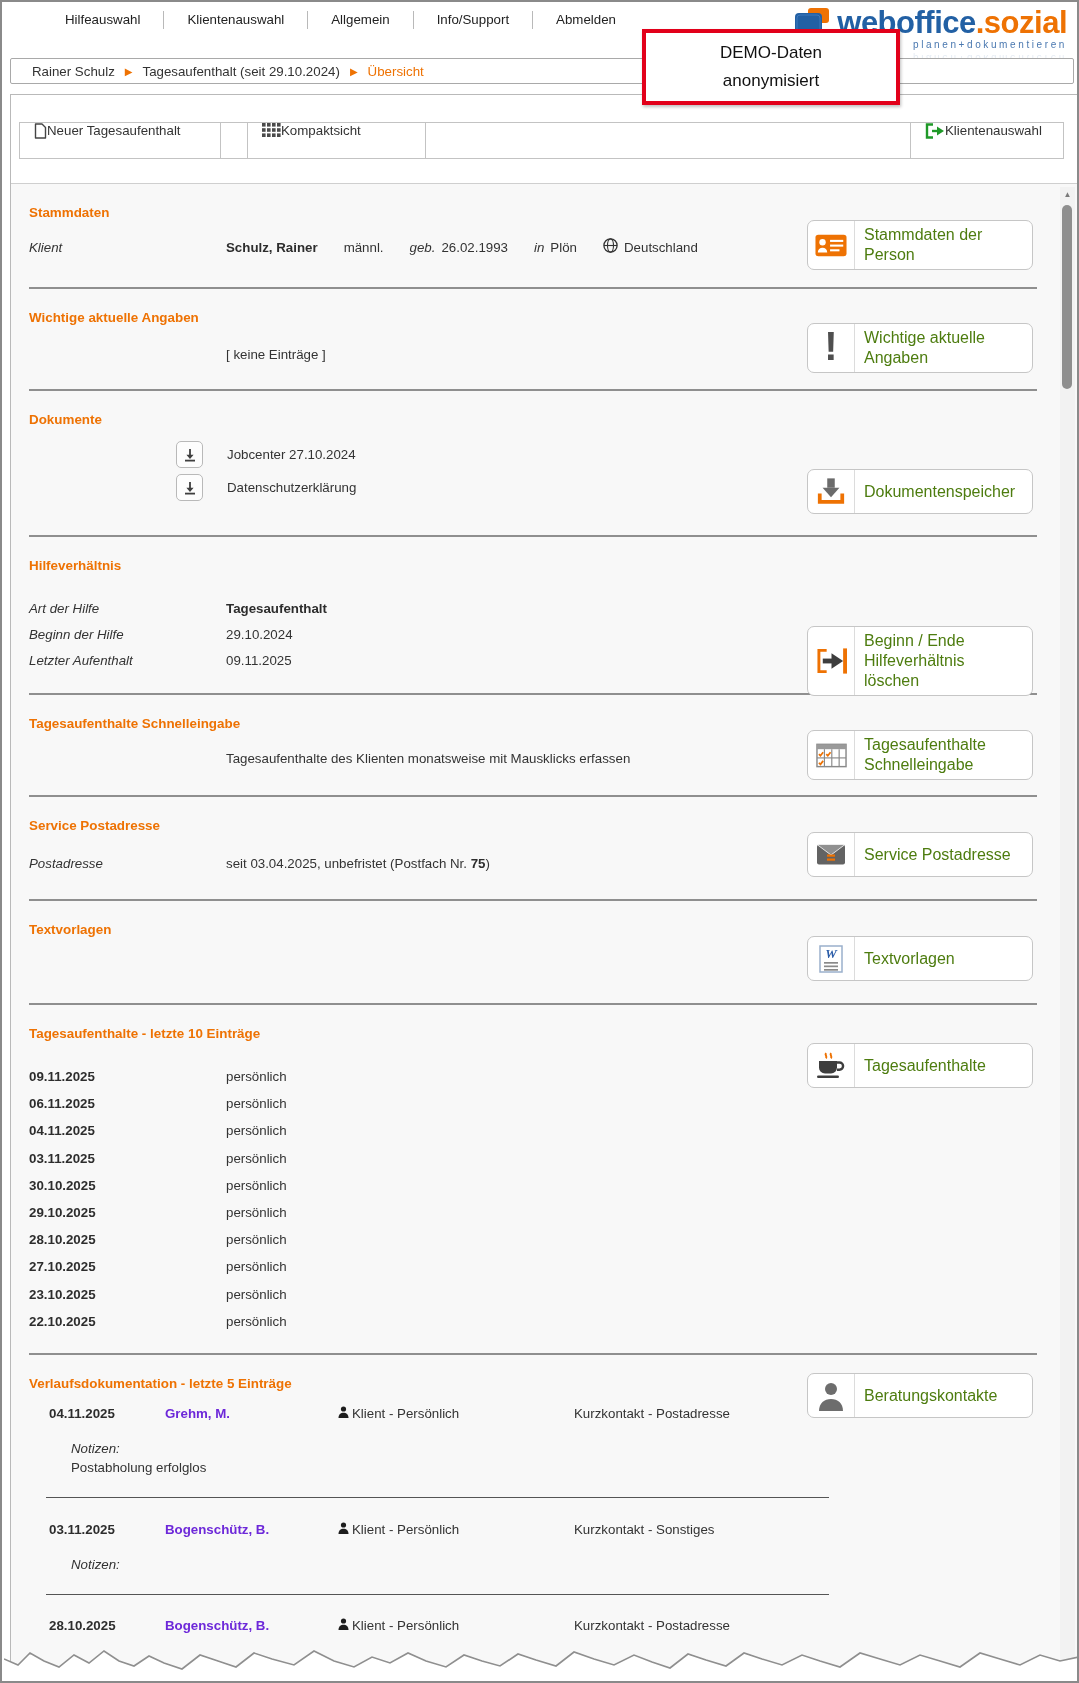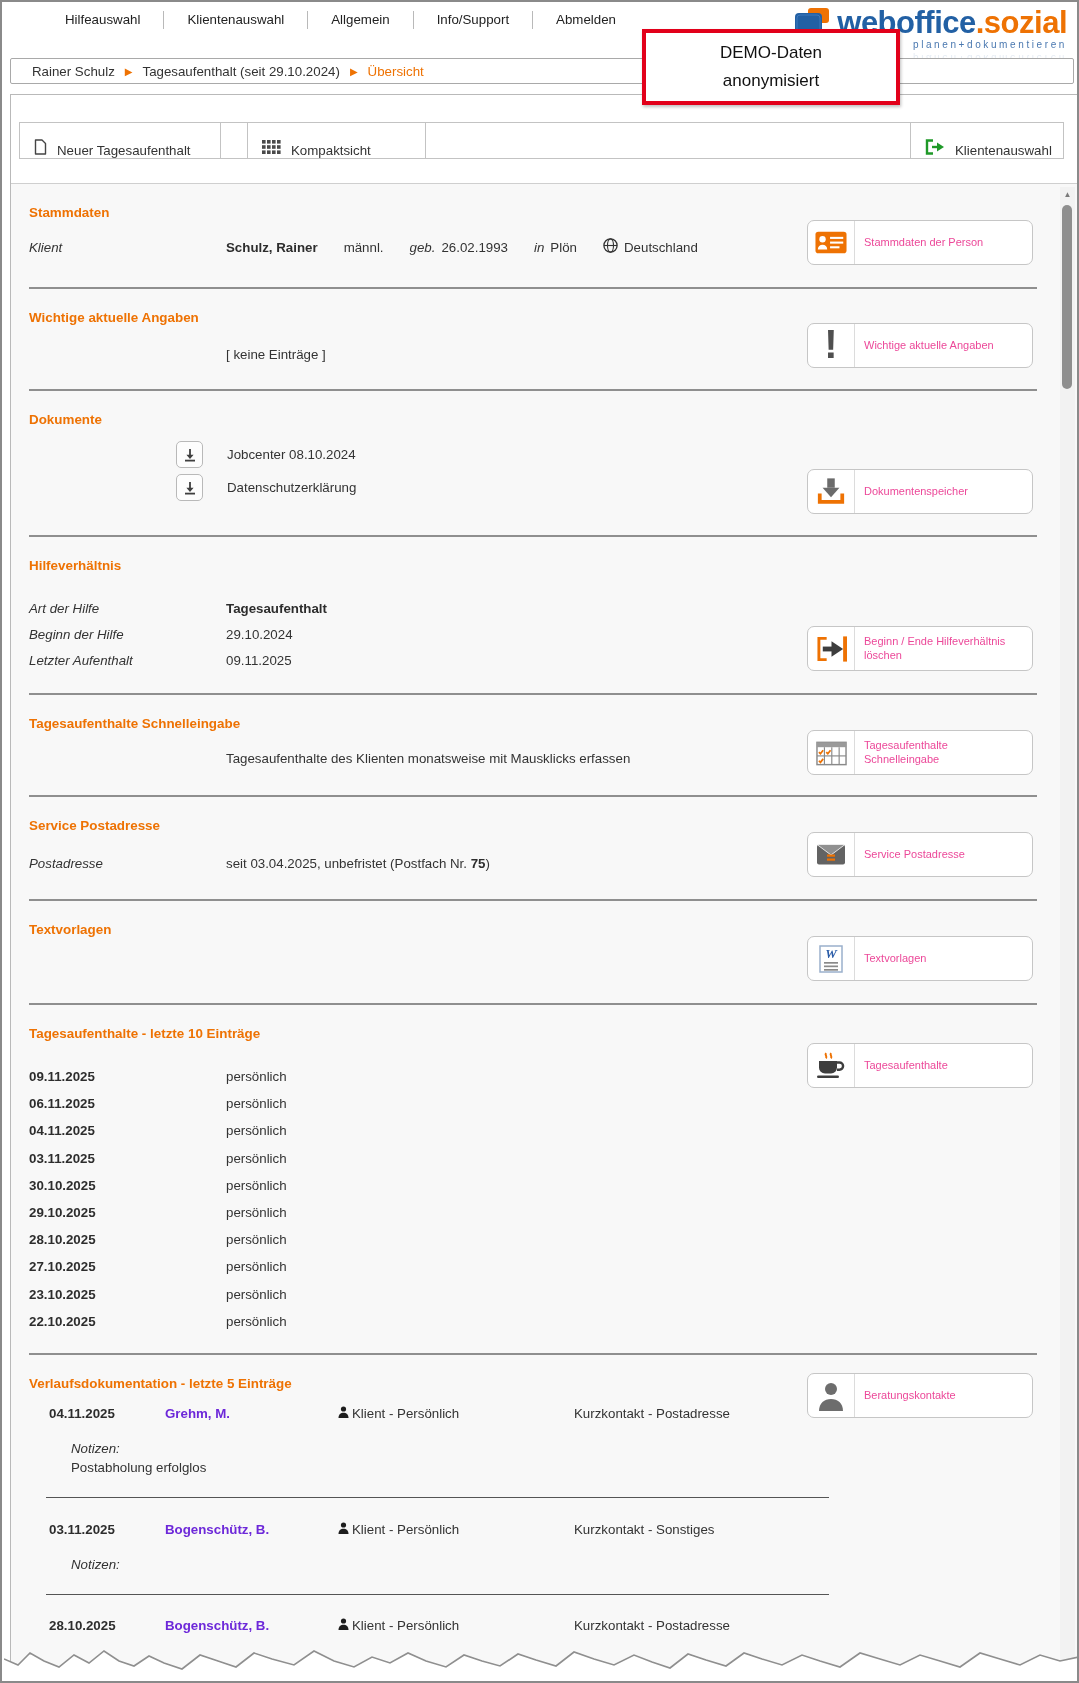--- a/index.html
+++ b/index.html
@@ -32,21 +32,21 @@
   .crumb{color:#333;}
   .crumb-arrow{color:#ee7203;font-size:10px;}
   .crumb-active{color:#ee7203;}
 
   
   .panel{position:absolute;left:8px;top:92px;width:1068px;bottom:2px;border:1px solid #b9b9b9;background:#fff;box-sizing:border-box;}
 
   
   .toolbar{position:absolute;left:8px;top:27px;right:13px;height:37px;border:1px solid #c3c3c3;background:#fff;
            display:flex;box-sizing:border-box;}
-  .tseg{display:flex;align-items:flex-end;gap:10px;padding:0 14px;border-right:1px solid #c3c3c3;box-sizing:border-box;color:#333;cursor:pointer;}
+  .tseg{display:flex;align-items:flex-start;padding:0 14px;border-right:1px solid #c3c3c3;box-sizing:border-box;color:#333;cursor:pointer;}
   .tseg-new{width:201px;}
   .tseg-gap{width:27px;padding:0;cursor:default;}
   .tseg-compact{width:178px;}
   .tseg-spacer{flex:1;border-right:1px solid #c3c3c3;cursor:default;}
   .tseg-clients{width:152px;border-right:none;}
 
   
   .content{position:absolute;left:0;right:0;top:88px;bottom:0;border-top:1px solid #cfcfcf;background:#f8f8f8;overflow:hidden;}
 
   
@@ -60,21 +60,21 @@
   .sec-h{color:#ee7203;font-weight:bold;font-size:13.4px;height:17px;line-height:17px;}
   .row{display:flex;align-items:baseline;}
   .lbl{width:197px;font-style:italic;flex:0 0 auto;}
   .val{color:#333;}
   b,.bold{font-weight:bold;color:#2d2d2d;}
 
   
   .btn{position:absolute;right:4px;width:226px;min-height:45px;background:#fff;border:1px solid #c6c6c6;border-radius:7px;
        display:flex;align-items:stretch;box-sizing:border-box;cursor:pointer;}
   .btn-ico{width:46px;flex:0 0 auto;display:flex;align-items:center;justify-content:center;border-right:1px solid #dcdcdc;}
-  .btn-lbl{flex:1;display:flex;align-items:center;padding:4px 9px;line-height:1.25;color:#ec4899;font-size:11px;}
+  .btn-lbl{flex:1;display:flex;align-items:center;padding:4px 9px;line-height:1.25;color:#4d7c0f;font-size:16px;}
 
   
   .sec-stammdaten{height:105px;} .sec-stammdaten .btn{top:36px;}
   .sec-wichtig{height:102px;}    .sec-wichtig .btn{top:34px;}
   .sec-dok{height:146px;}        .sec-dok .btn{top:78px;}
   .sec-hilfe{height:158px;}      .sec-hilfe .btn{top:89px;}
   .sec-schnell{height:102px;}    .sec-schnell .btn{top:35px;}
   .sec-post{height:104px;}       .sec-post .btn{top:35px;}
   .sec-text{height:104px;}       .sec-text .btn{top:35px;}
   .sec-auf{height:350px;}        .sec-auf .btn{top:38px;margin-left:40px;}
@@ -276,21 +276,21 @@
       <div class="sec sec-dok">
         <div class="sec-h">Dokumente</div>
         <div class="doc-row">
           <span class="dl-btn">
             <svg width="14" height="14" viewBox="0 0 14 14">
               <line x1="7" y1="1" x2="7" y2="8" stroke="#3f3f3f" stroke-width="1.8"></line>
               <polygon points="3.4,6.8 10.6,6.8 7,11" fill="#3f3f3f"></polygon>
               <line x1="2" y1="12.6" x2="12" y2="12.6" stroke="#3f3f3f" stroke-width="1.8"></line>
             </svg>
           </span>
-          <span>Jobcenter 08.10.2024</span>
+          <span>Jobcenter 27.10.2024</span>
         </div>
         <div class="doc-row">
           <span class="dl-btn">
             <svg width="14" height="14" viewBox="0 0 14 14">
               <line x1="7" y1="1" x2="7" y2="8" stroke="#3f3f3f" stroke-width="1.8"></line>
               <polygon points="3.4,6.8 10.6,6.8 7,11" fill="#3f3f3f"></polygon>
               <line x1="2" y1="12.6" x2="12" y2="12.6" stroke="#3f3f3f" stroke-width="1.8"></line>
             </svg>
           </span>
           <span>Datenschutzerklärung</span>

